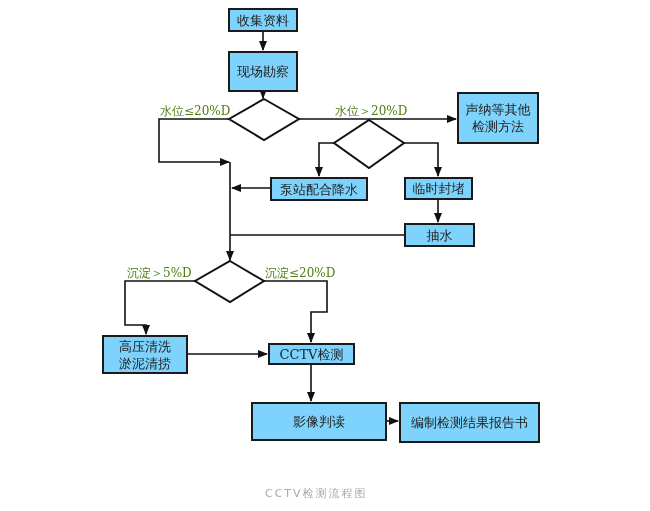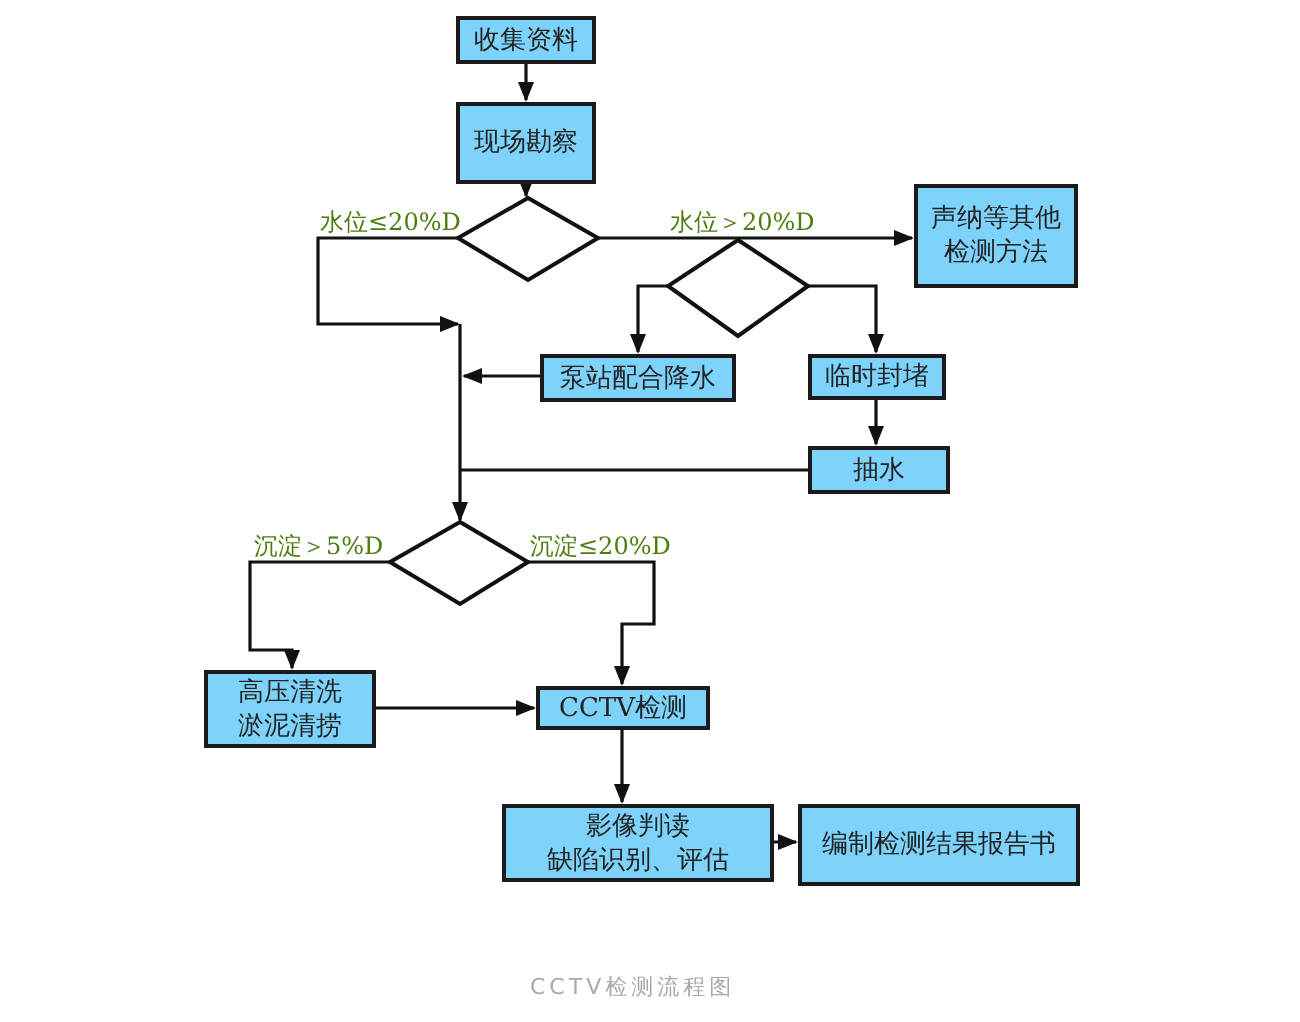--- a/index.html
+++ b/index.html
@@ -81,21 +81,20 @@
 </div>
 <div class="box" style="left:102px;top:335px;width:86px;height:39px;">
   <span>高压清洗</span>
   <span>淤泥清捞</span>
 </div>
 <div class="box" style="left:268px;top:343px;width:87px;height:22px;">
   <span>CCTV检测</span>
 </div>
 <div class="box" style="left:251px;top:402px;width:136px;height:39px;">
   <span>影像判读</span>
-  <span>缺陷识别、评估</span>
 </div>
 <div class="box" style="left:399px;top:402px;width:141px;height:41px;">
   <span>编制检测结果报告书</span>
 </div>
 
 <span class="lbl" style="left:160px;top:104px;">水位≤20%D</span>
 <span class="lbl" style="left:335px;top:104px;">水位＞20%D</span>
 <span class="lbl" style="left:127px;top:266px;">沉淀＞5%D</span>
 <span class="lbl" style="left:265px;top:266px;">沉淀≤20%D</span>
 

